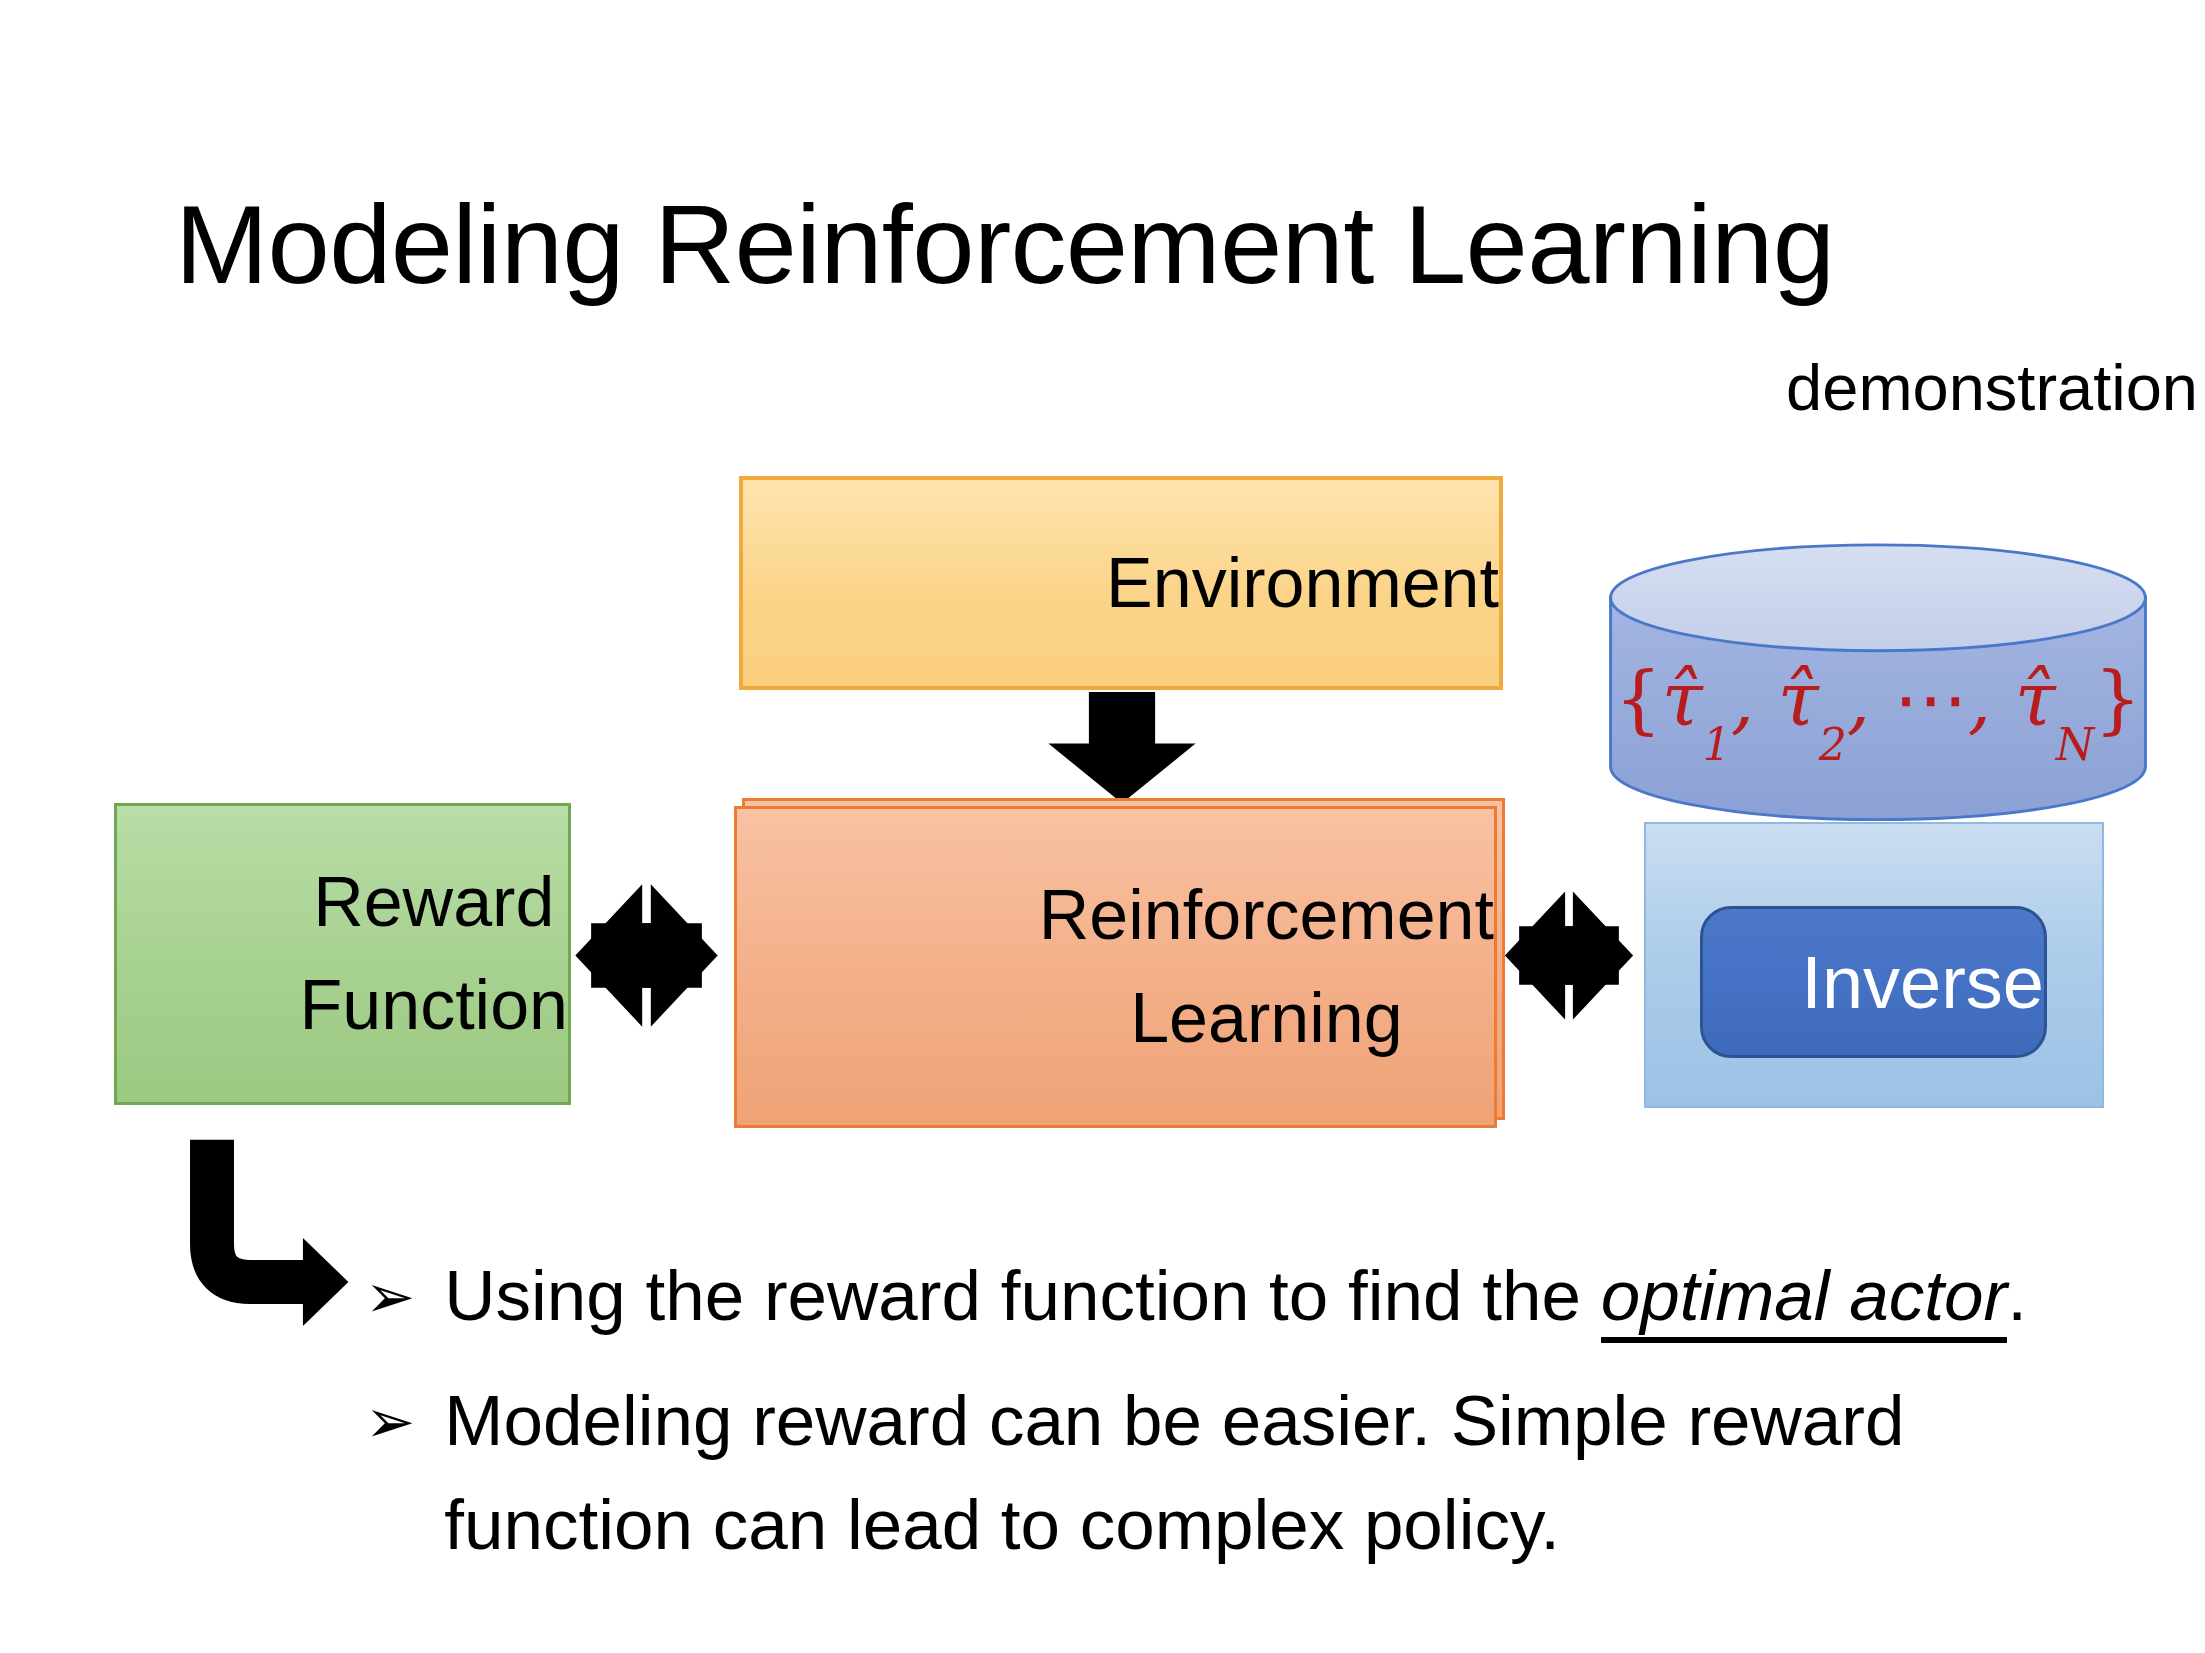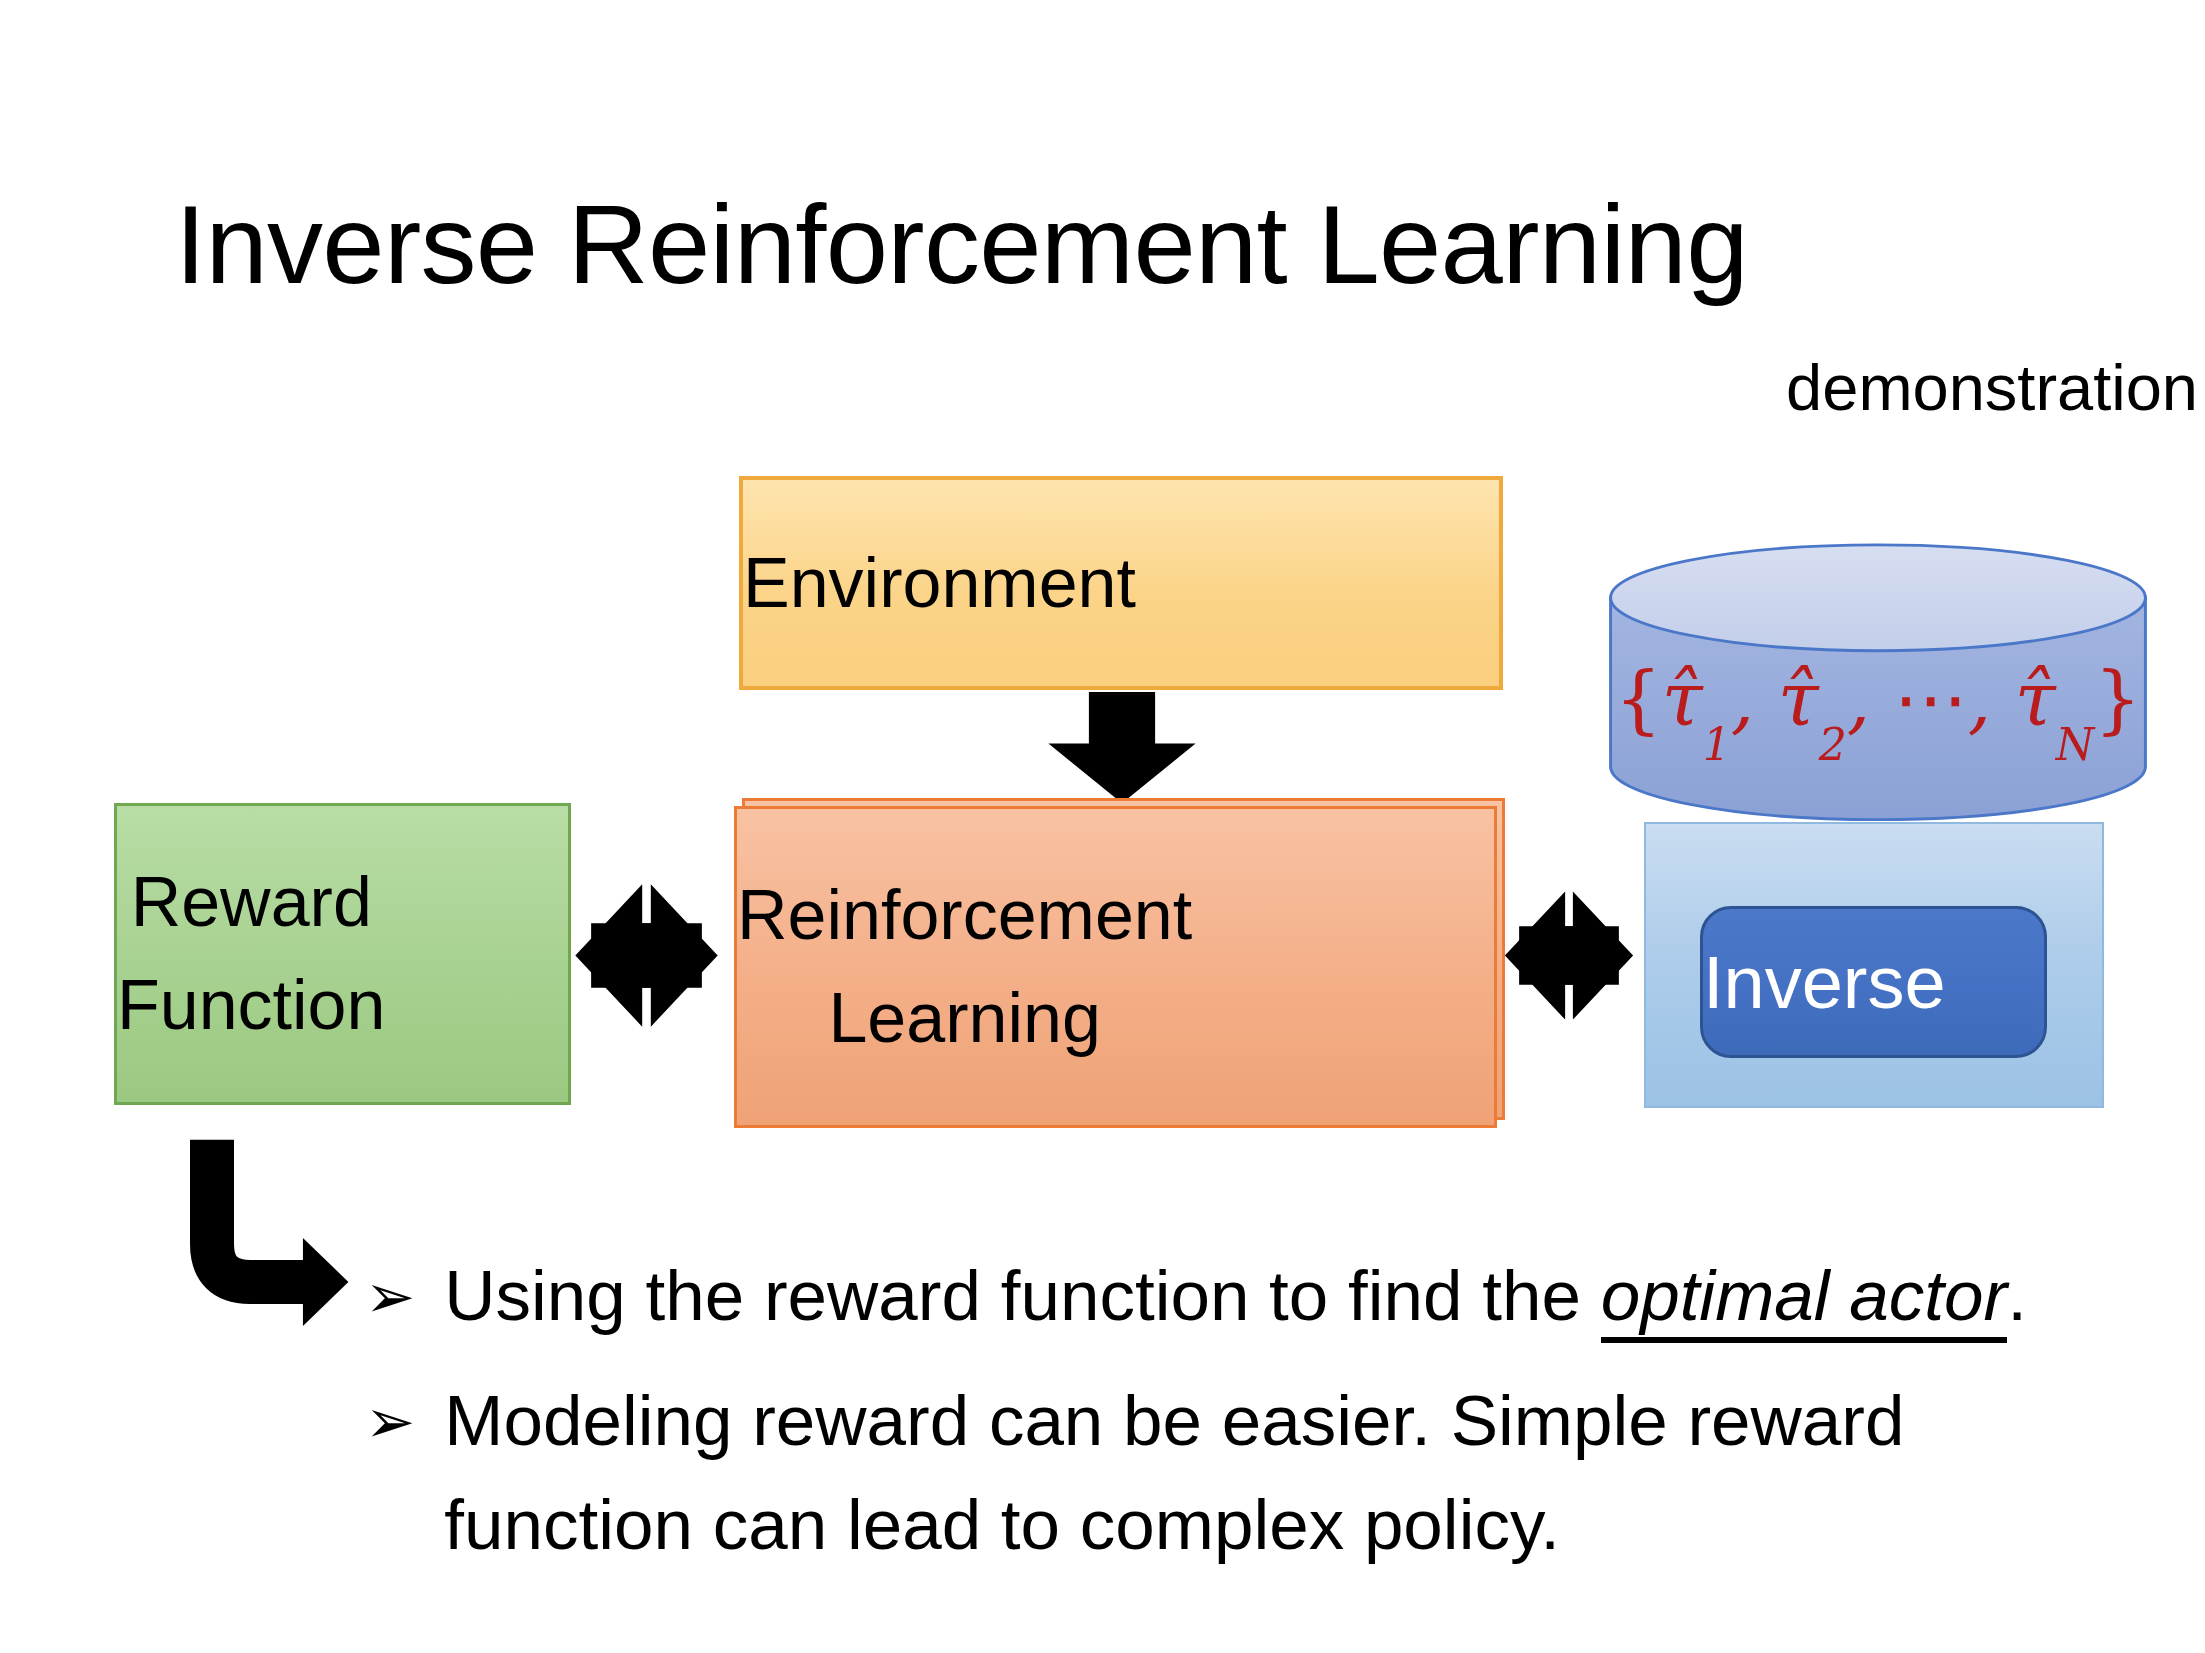--- a/index.html
+++ b/index.html
@@ -7,21 +7,21 @@
        font-family:"Liberation Sans",sans-serif;color:#000;}
   .abs{position:absolute;}
 
   
   #title{left:175px;top:180px;font-size:112px;font-weight:400;white-space:nowrap;letter-spacing:-0.7px;}
 
   
   #demo-label{left:1558px;top:344px;width:640px;text-align:right;font-size:65px;line-height:87px;}
 
   
-  .dbox{display:flex;align-items:center;justify-content:flex-start;text-align:center;
+  .dbox{display:flex;align-items:center;justify-content:flex-end;text-align:center;
         font-size:70px;line-height:103px;}
 
   #env-box{left:739px;top:476px;width:756px;height:206px;
            border:4.4px solid #F0A93C;
            background:linear-gradient(180deg,#FEE4AE 0%,#FBD489 55%,#FACF7E 100%);}
 
   #reward-box{left:114px;top:803px;width:451px;height:296px;
               border:3.7px solid #6FA850;
               background:linear-gradient(180deg,#B9DDA6 0%,#A8D292 50%,#9BC981 100%);}
 
@@ -53,21 +53,21 @@
           margin-right:29px;flex:0 0 auto;}
   .btext span{display:inline;}
   .btext .bline{display:block;}
   .em{font-weight:normal;font-style:italic;border-bottom:6.6px solid #000;padding-bottom:1.5px;}
 
   svg{display:block;}
 </style>
 </head>
 <body>
 
-<div class="abs" id="title">Inverse Reinforcement Learning</div>
+<div class="abs" id="title">Modeling Reinforcement Learning</div>
 
 <div class="abs" id="demo-label">
   <div>demonstration</div>
 </div>
 
 <div class="abs dbox" id="env-box">
   <span>Environment</span>
 </div>
 
 <svg class="abs" style="left:1044px;top:692px;" width="156" height="112" viewBox="0 0 212 152">

